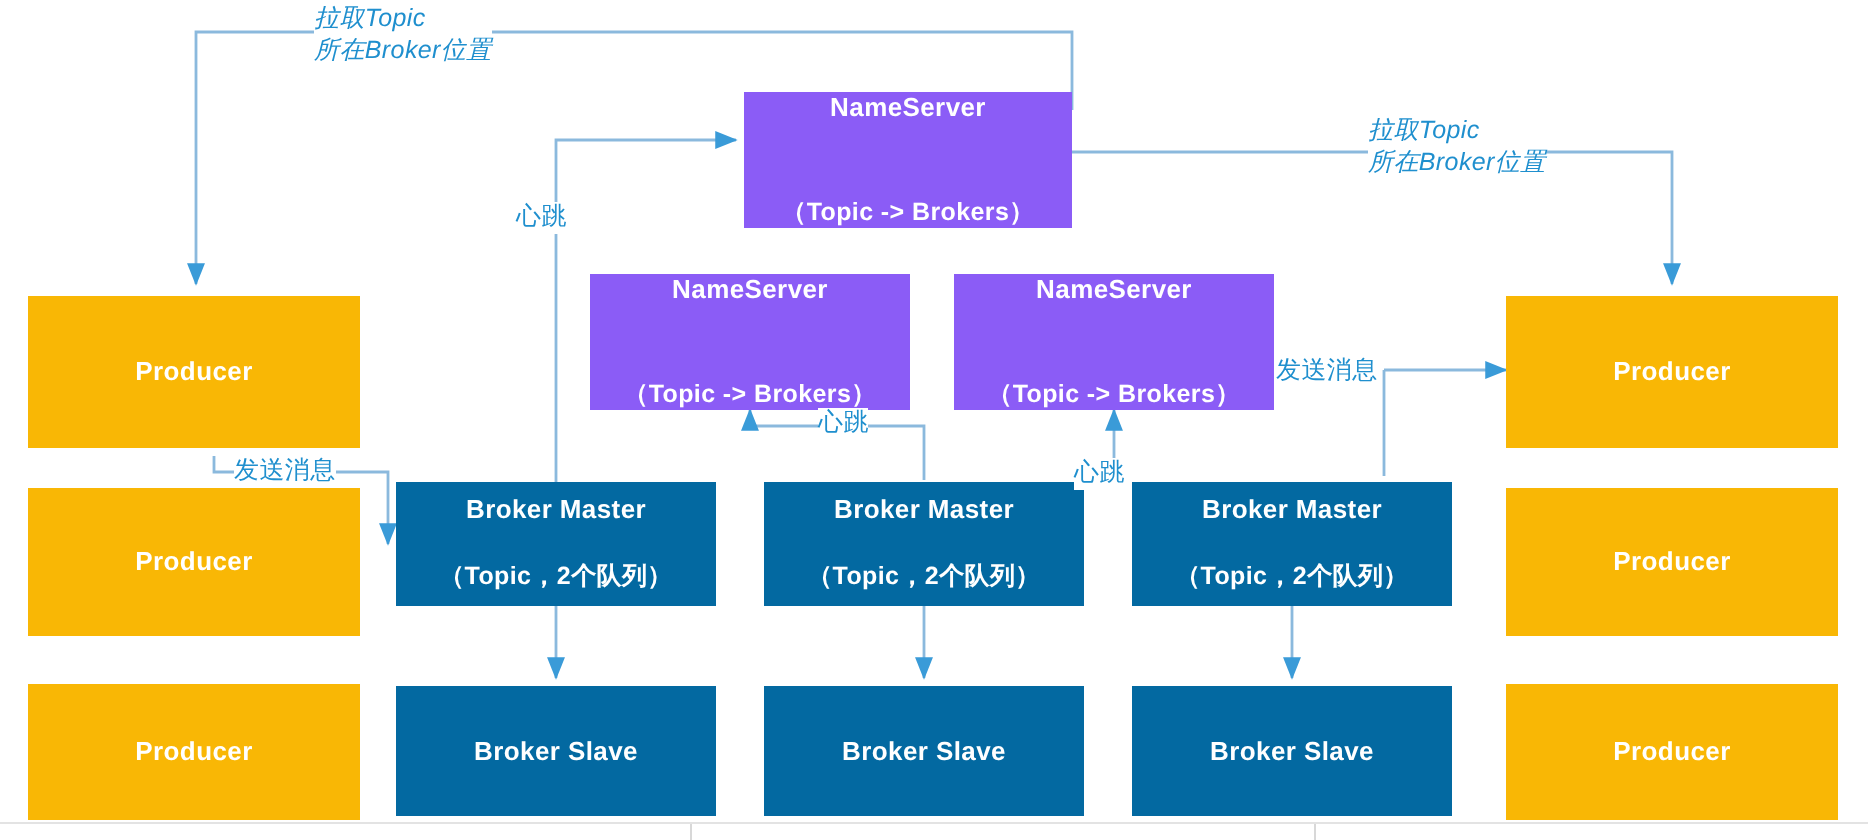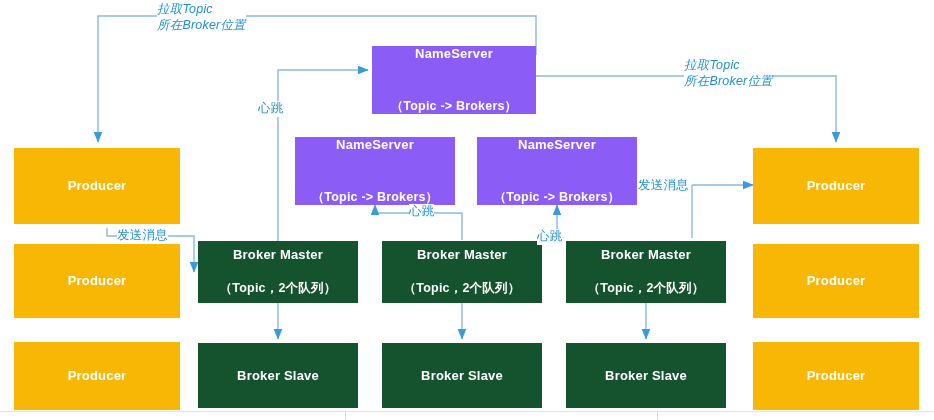--- a/index.html
+++ b/index.html
@@ -54,21 +54,21 @@
     text-align: right;
   }
   .node.producer {
     background: #f9b705;
   }
   .node.nameserver {
     background: #8b5cf6;
     gap: 19px;
   }
   .node.broker {
-    background: #14532d;
+    background: #0369a1;
   }
   .edge-label {
     position: absolute;
     color: #1f8fce;
     font-size: 12.5px;
     line-height: 1.25;
     white-space: nowrap;
     background: #ffffff;
     z-index: 3;
     letter-spacing: 0.2px;

